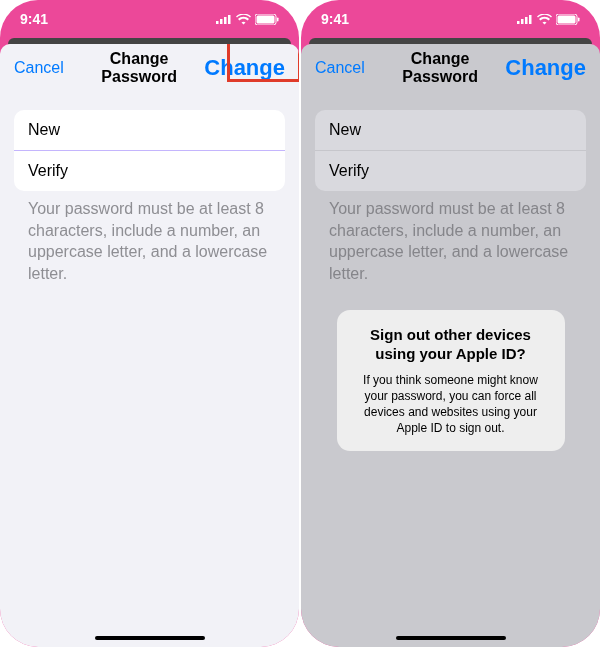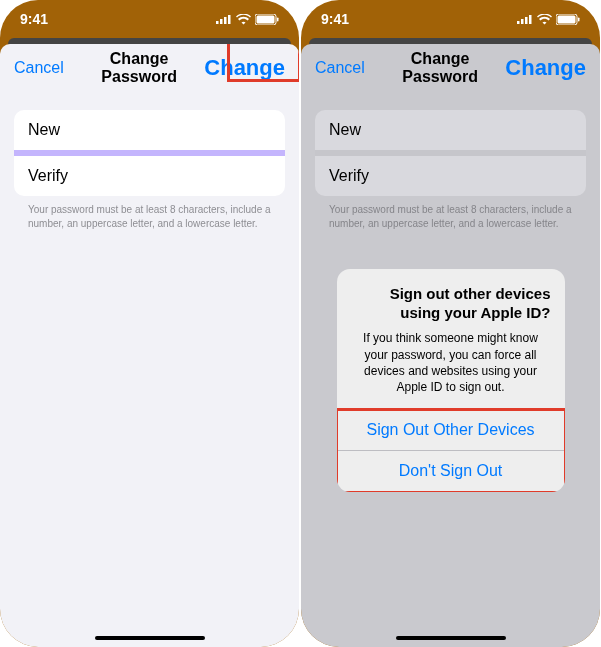--- a/index.html
+++ b/index.html
@@ -12,21 +12,21 @@
       background: #fff;
       display: flex;
       gap: 2px;
       padding: 0;
       width: 601px;
       height: 647px;
     }
     .phone {
       width: 299px;
       height: 647px;
-      background: #a16207;
+      background: #ec4899;
       border-radius: 38px;
       position: relative;
       overflow: hidden;
       flex-shrink: 0;
     }
     .status-bar {
       height: 38px;
       display: flex;
       justify-content: space-between;
       align-items: center;
@@ -112,30 +112,30 @@
       border-radius: 10px;
       overflow: hidden;
     }
     .list.dimmed {
       background: #d9d9de;
     }
     .list-row {
       padding: 11px 14px;
       font-size: 16px;
       color: #000;
-      border-bottom: 6px solid #c4b5fd;
+      border-bottom: 1px solid #c4b5fd;
     }
     .list-row:last-child {
       border-bottom: none;
     }
     .list.dimmed .list-row {
       border-bottom-color: #c6c6cb;
     }
     .hint {
-      font-size: 10px;
+      font-size: 16px;
       color: #8e8e93;
       padding: 7px 14px 0 14px;
       line-height: 1.35;
     }
     .hint.dimmed {
       color: #85858a;
     }
     .home-indicator {
       position: absolute;
       bottom: 7px;
@@ -167,21 +167,20 @@
     .alert-body {
       padding: 16px 14px 14px 14px;
       text-align: center;
     }
     .alert-title {
       font-size: 15px;
       font-weight: 600;
       color: #000;
       line-height: 1.25;
       margin-bottom: 4px;
-      text-align: right;
     }
     .alert-message {
       font-size: 12px;
       color: #000;
       line-height: 1.35;
       margin-top: 8px;
     }
     .alert-buttons {
       border-top: 0.5px solid #bdbdc2;
     }
@@ -293,23 +292,18 @@
       </div>
       <div class="hint dimmed">Your password must be at least 8 characters, include a number, an uppercase letter, and a lowercase letter.</div>
     </div>
 
     <div class="alert-overlay">
       <div class="alert">
         <div class="alert-body">
           <div class="alert-title">Sign out other devices using your Apple ID?</div>
           <div class="alert-message">If you think someone might know your password, you can force all devices and websites using your Apple ID to sign out.</div>
         </div>
-        <div class="alert-buttons" style="position:relative;">
-          <div class="alert-btn">Sign Out Other Devices</div>
-          <div class="alert-btn">Don't Sign Out</div>
-          <div class="red-box-alert" style="top:-2px;bottom:-2px;"></div>
-        </div>
       </div>
     </div>
 
     <div class="home-indicator"></div>
   </div>
 </div>
 
 </body></html>

